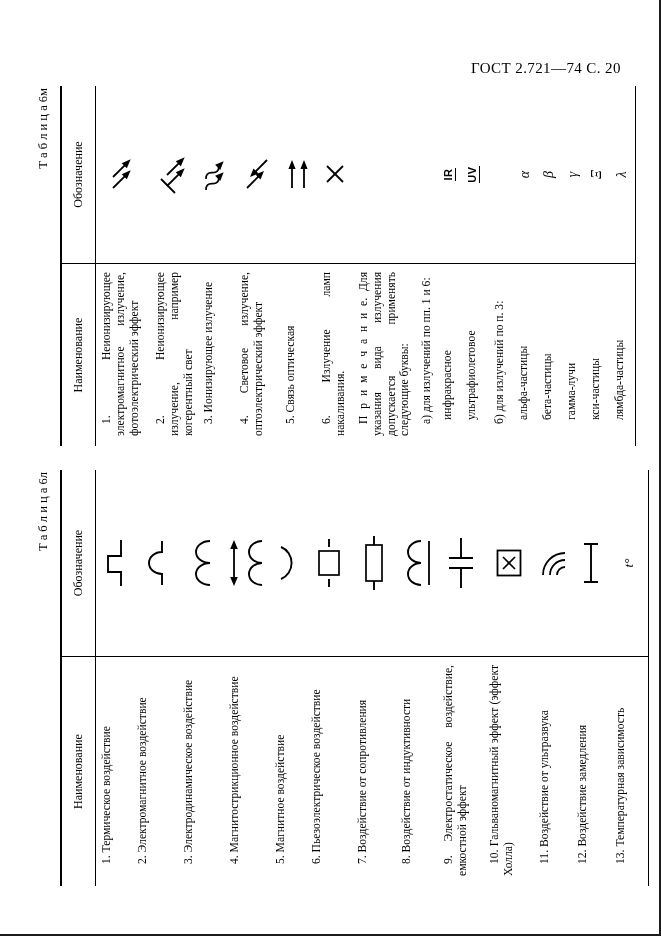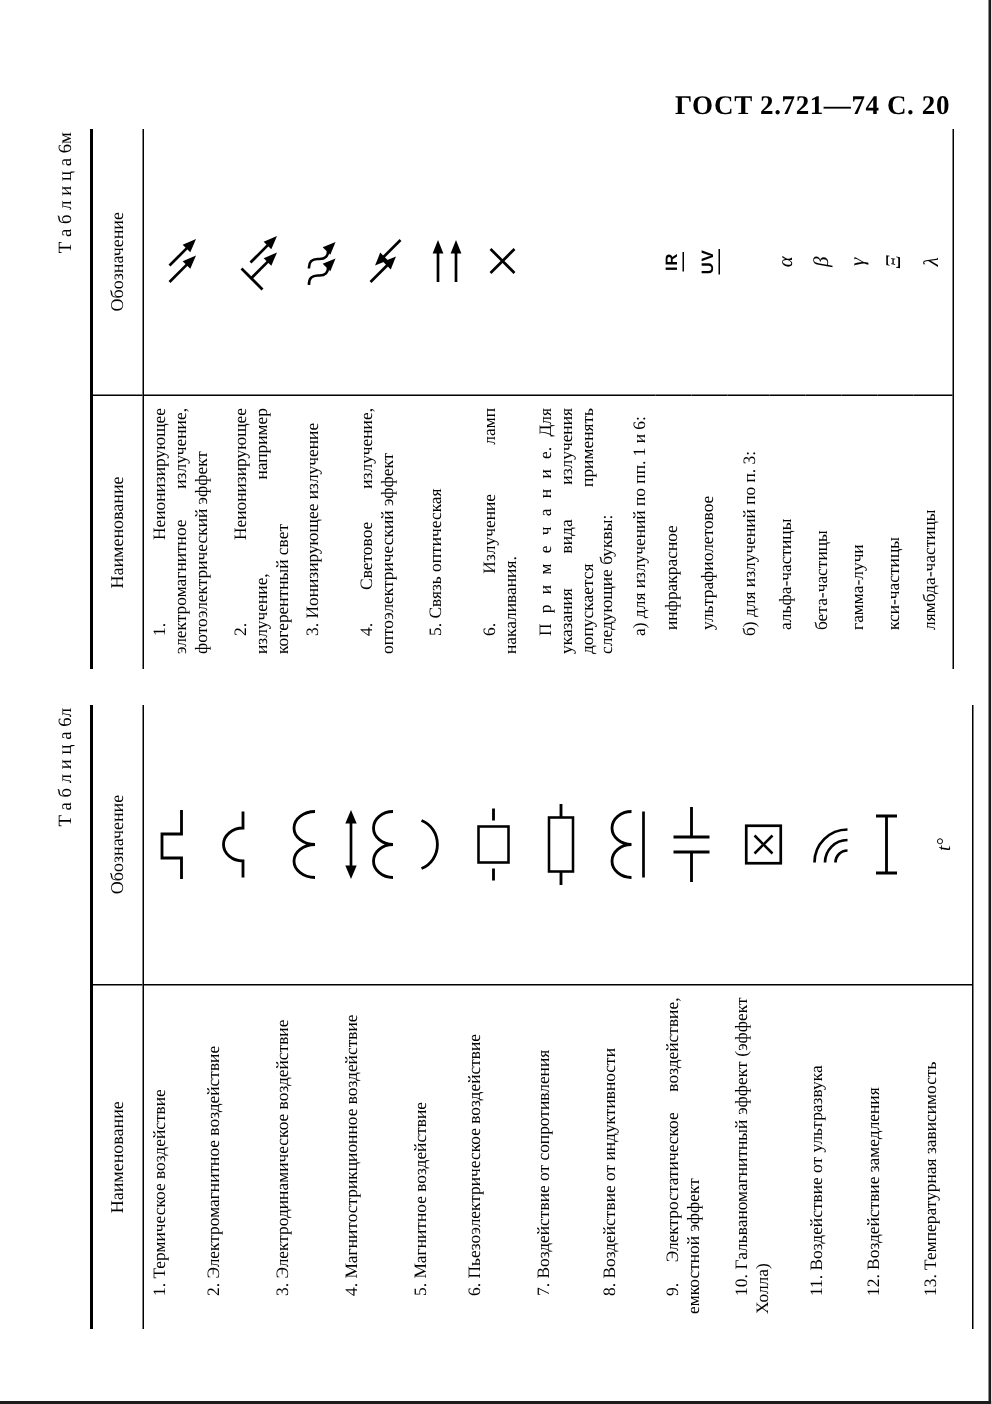--- a/index.html
+++ b/index.html
@@ -2,22 +2,22 @@
 <html><head>
 <meta charset="utf-8">
 <style>
   html,body { margin:0; padding:0; }
   #page {
     position:relative; width:661px; height:936px; background:#ffffff;
     overflow:hidden; color:#000;
     font-family:"Liberation Serif","DejaVu Serif",serif;
   }
   #gost-header {
-    position:absolute; top:60px; left:450px;
-    font-weight:bold; font-size:18px; letter-spacing:0.4px; white-space:nowrap;
+    position:absolute; top:60px; left:471px;
+    font-weight:normal; font-size:15px; letter-spacing:0.4px; white-space:nowrap;
   }
   
   #landscape {
     position:absolute; left:0; top:0; width:936px; height:661px;
     transform-origin:0 0;
     transform: rotate(-90deg) translateX(-936px);
   }
   .gtable { position:absolute; top:36px; }
   #t6l { left:50px;  width:416px; }
   #t6m { left:490px; width:360px; }

